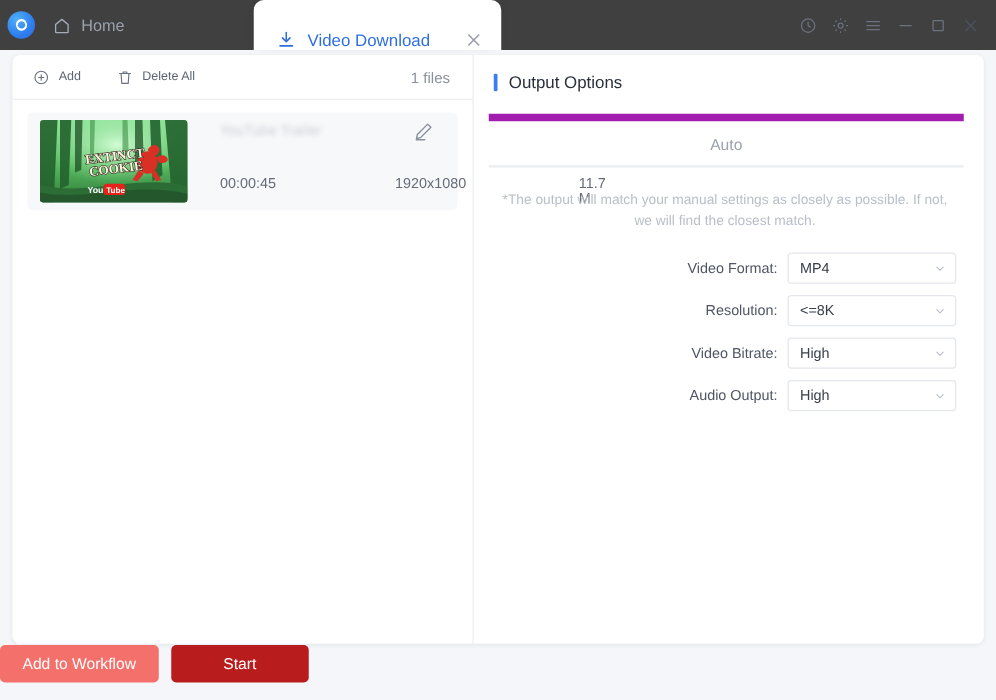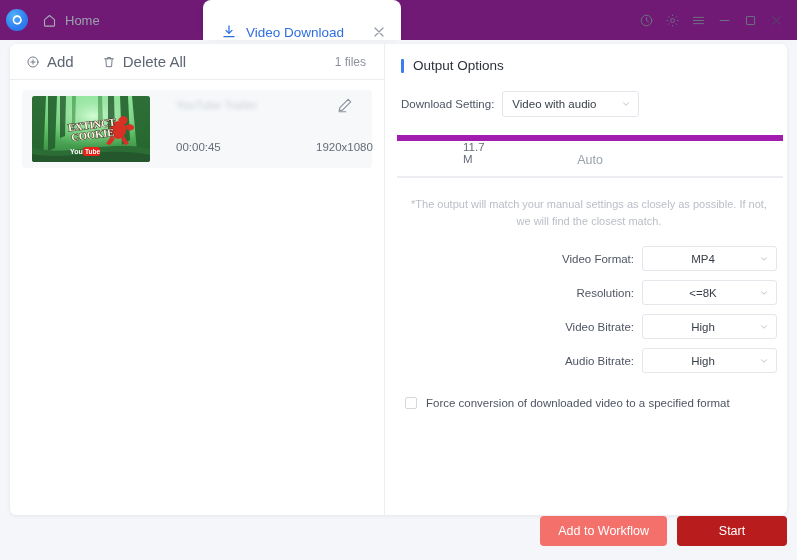--- a/index.html
+++ b/index.html
@@ -12,21 +12,21 @@
   #app {
     position: relative;
     width: 797px; height: 560px;
     background: #f4f6f9;
   }
 
   
   .titlebar {
     position: absolute; top: 0; left: 0;
     width: 797px; height: 40px;
-    background: #701a75;
+    background: #404040;
     display: flex; align-items: center;
   }
   .logo {
     margin-left: 6px;
     width: 22px; height: 22px; border-radius: 50%;
     background: radial-gradient(circle at 35% 30%, #4fb0f7 0%, #2f7df0 60%, #2b6fe0 100%);
     display: flex; align-items: center; justify-content: center;
     flex: 0 0 auto;
   }
   .logo svg { display: block; }
@@ -79,21 +79,21 @@
     border-right: 1px solid #eceef2;
   }
   .toolbar {
     height: 36px;
     border-bottom: 1px solid #eceef2;
     display: flex; align-items: center;
     padding: 0 18px 0 16px;
   }
   .tb-btn {
     display: flex; align-items: center; gap: 7px;
-    color: #5d6573; font-size: 15px;
+    color: #5d6573; font-size: 10px;
     margin-right: 28px;
   }
   .tb-spacer { flex: 1 1 auto; }
   .files-count { color: #8b919c; font-size: 12px; }
 
   .list { padding: 10px 12px 0 12px; }
   .row {
     position: relative;
     height: 78px;
     background: #f6f8fa;
@@ -119,21 +119,21 @@
   }
   .m-dur  { position: absolute; left: 26px;  top: 45px; font-size: 11.5px; color: #666c77; }
   .m-res  { position: absolute; left: 166px; top: 45px; font-size: 11.5px; color: #666c77; }
   .m-size { position: absolute; left: 313px; top: 45px; font-size: 11.5px; color: #666c77; }
   .edit-btn {
     position: absolute; right: 16px; top: 6px;
     width: 20px; height: 20px; color: #8b919c;
   }
 
   
-  .right { flex: 1 1 auto; padding: 14px 10px 0 16px; position: relative; }
+  .right { flex: 1 1 auto; padding: 14px 22px 0 16px; position: relative; }
   .panel-head {
     display: flex; align-items: center; gap: 9px;
     margin-bottom: 18px;
   }
   .accent { width: 3px; height: 14px; background: #3c7df0; border-radius: 1px; }
   .panel-title { font-size: 13.5px; color: #2b313b; }
 
   .dl-setting { display: flex; align-items: center; margin-bottom: 18px; }
   .dl-label { font-size: 11.5px; color: #4e5563; margin-right: 8px; }
 
@@ -171,38 +171,38 @@
     margin: 18px 6px 16px 6px;
     font-size: 11px; color: #b9bec7;
     line-height: 1.55; text-align: center;
   }
 
   .frow {
     display: flex; align-items: center; justify-content: flex-end;
     margin-bottom: 9px;
   }
   .frow .lab { font-size: 11.5px; color: #4e5563; margin-right: 8px; }
-  .frow .select { width: 135px; height: 25px; justify-content: center; }
+  .frow .select { width: 135px; height: 25px; }
 
   .checkrow {
     display: flex; align-items: flex-start; gap: 9px;
     margin-top: 22px; padding-left: 4px;
   }
   .cbox {
     width: 12px; height: 12px; flex: 0 0 auto;
     border: 1px solid #d3d7de; border-radius: 2px;
     background: #fff; margin-top: 2px;
   }
   .ctext { font-size: 11.5px; color: #4e5563; line-height: 1.5; }
 
   
   .footer {
     position: absolute; left: 0; top: 516px;
     width: 797px; height: 30px;
-    display: flex; align-items: center; justify-content: flex-end;
+    display: flex; align-items: center; 
     padding-right: 10px; gap: 10px;
   }
   .btn {
     height: 30px; border-radius: 4px;
     display: flex; align-items: center; justify-content: center;
     font-size: 12.5px; color: #fff;
     padding: 0 18px;
   }
   .btn-workflow { background: #f4706b; min-width: 112px; }
   .btn-start { background: #b91c1c; min-width: 110px; }
@@ -370,29 +370,20 @@
         </div>
       </div>
     </div>
 
     <div class="right">
       <div class="panel-head">
         <div class="accent"></div>
         <div class="panel-title">Output Options</div>
       </div>
 
-      <div class="dl-setting">
-        <div class="dl-label">Download Setting:</div>
-        <div class="select dl-select">
-          <span>Video with audio</span>
-          <svg class="chev" viewBox="0 0 24 24" fill="none" stroke="currentColor" stroke-width="2.2" stroke-linecap="round">
-              <path d="M6 9l6 6 6-6"></path>
-            </svg>
-        </div>
-      </div>
 
       <div class="tabs">
         <div class="stab">Auto</div>
       </div>
 
       <div class="note">*The output will match your manual settings as closely as possible. If not, we will find the closest match.</div>
 
       <div class="frow">
         <span class="lab">Video Format:</span>
         <div class="select">
@@ -418,33 +409,29 @@
         <span class="lab">Video Bitrate:</span>
         <div class="select">
           <span>High</span>
           <svg class="chev" viewBox="0 0 24 24" fill="none" stroke="currentColor" stroke-width="2.2" stroke-linecap="round">
               <path d="M6 9l6 6 6-6"></path>
             </svg>
         </div>
       </div>
 
       <div class="frow">
-        <span class="lab">Audio Bitrate:</span>
+        <span class="lab">Audio Output:</span>
         <div class="select">
           <span>High</span>
           <svg class="chev" viewBox="0 0 24 24" fill="none" stroke="currentColor" stroke-width="2.2" stroke-linecap="round">
               <path d="M6 9l6 6 6-6"></path>
             </svg>
         </div>
       </div>
 
-      <div class="checkrow">
-        <div class="cbox"></div>
-        <div class="ctext">Force conversion of downloaded video to a specified format</div>
-      </div>
     </div>
   </div>
 
   <div class="footer">
     <div class="btn btn-workflow">Add to Workflow</div>
     <div class="btn btn-start">Start</div>
   </div>
 
 </div>
 

